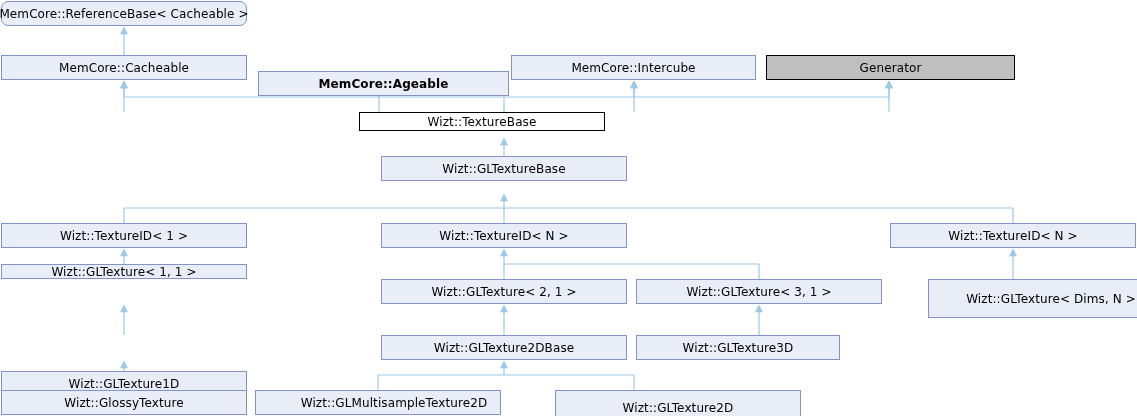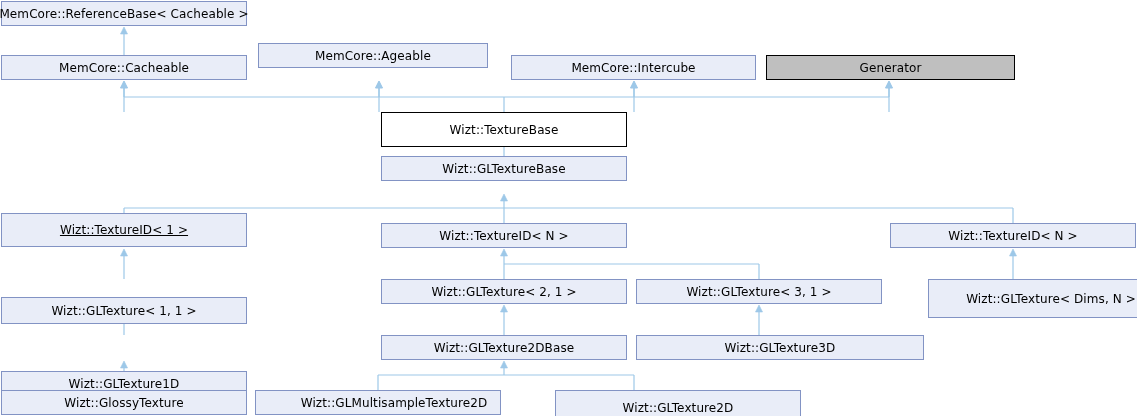--- a/index.html
+++ b/index.html
@@ -114,69 +114,69 @@
       <polygon points="124,81 120.5,88 127.5,88" class="arrow"></polygon>
       <line x1="379" y1="97" x2="379" y2="88"></line>
       <polygon points="379,81 375.5,88 382.5,88" class="arrow"></polygon>
       <line x1="634" y1="97" x2="634" y2="88"></line>
       <polygon points="634,81 630.5,88 637.5,88" class="arrow"></polygon>
       <line x1="889" y1="97" x2="889" y2="88"></line>
       <polygon points="889,81 885.5,88 892.5,88" class="arrow"></polygon>
       <line x1="504" y1="97" x2="504" y2="112"></line>
     </svg>
   <div id="node-layer">
-      <div class="node" style="left: 1px; top: 1px; width: 246px; height: 25px;">
+      <div class="node" style="left: 1px; top: 1px; width: 246px; height: 25px; border-radius: 7px;">
         <span class="label">MemCore::ReferenceBase&lt; Cacheable &gt;</span>
       </div>
       <div class="node" style="left: 1px; top: 55px; width: 246px; height: 25px;">
         <span class="label">MemCore::Cacheable</span>
       </div>
-      <div class="node" style="left: 258px; top: 43px; width: 230px; height: 25px;">
+      <div class="node" style="left: 258px; top: 71px; width: 251px; height: 25px; font-weight: bold;">
         <span class="label">MemCore::Ageable</span>
       </div>
       <div class="node" style="left: 511px; top: 55px; width: 245px; height: 25px;">
         <span class="label">MemCore::Intercube</span>
       </div>
       <div class="node current" style="left: 766px; top: 55px; width: 249px; height: 25px;">
         <span class="label">Generator</span>
       </div>
-      <div class="node plain" style="left: 381px; top: 112px; width: 246px; height: 35px;">
+      <div class="node plain" style="left: 359px; top: 112px; width: 246px; height: 19px;">
         <span class="label">Wizt::TextureBase</span>
       </div>
       <div class="node" style="left: 381px; top: 156px; width: 246px; height: 25px;">
         <span class="label">Wizt::GLTextureBase</span>
       </div>
-      <div class="node" style="left: 1px; top: 213px; width: 246px; height: 34px; text-decoration: underline;">
+      <div class="node" style="left: 1px; top: 223px; width: 246px; height: 25px;">
         <span class="label">Wizt::TextureID&lt; 1 &gt;</span>
       </div>
       <div class="node" style="left: 381px; top: 223px; width: 246px; height: 25px;">
         <span class="label">Wizt::TextureID&lt; N &gt;</span>
       </div>
       <div class="node" style="left: 890px; top: 223px; width: 246px; height: 25px;">
         <span class="label">Wizt::TextureID&lt; N &gt;</span>
       </div>
-      <div class="node" style="left: 1px; top: 297px; width: 246px; height: 27px;">
+      <div class="node" style="left: 1px; top: 264px; width: 246px; height: 15px;">
         <span class="label">Wizt::GLTexture&lt; 1, 1 &gt;</span>
       </div>
       <div class="node" style="left: 381px; top: 279px; width: 246px; height: 25px;">
         <span class="label">Wizt::GLTexture&lt; 2, 1 &gt;</span>
       </div>
       <div class="node" style="left: 636px; top: 279px; width: 246px; height: 25px;">
         <span class="label">Wizt::GLTexture&lt; 3, 1 &gt;</span>
       </div>
       <div class="node" style="left: 928px; top: 279px; width: 246px; height: 39px;">
         <span class="label">Wizt::GLTexture&lt; Dims, N &gt;</span>
       </div>
       <div class="node" style="left: 1px; top: 335px; width: 246px; height: 25px; margin-top: 36px;">
         <span class="label">Wizt::GLTexture1D</span>
       </div>
       <div class="node" style="left: 381px; top: 335px; width: 246px; height: 25px;">
         <span class="label">Wizt::GLTexture2DBase</span>
       </div>
-      <div class="node" style="left: 636px; top: 335px; width: 288px; height: 25px;">
+      <div class="node" style="left: 636px; top: 335px; width: 204px; height: 25px;">
         <span class="label">Wizt::GLTexture3D</span>
       </div>
       <div class="node" style="left: 1px; top: 390px; width: 246px; height: 25px;">
         <span class="label">Wizt::GlossyTexture</span>
       </div>
       <div class="node" style="left: 255px; top: 390px; width: 246px; height: 25px; padding-left: 32px;">
         <span class="label">Wizt::GLMultisampleTexture2D</span>
       </div>
       <div class="node" style="left: 511px; top: 390px; width: 246px; height: 35px; margin-left: 44px;">
         <span class="label">Wizt::GLTexture2D</span>

